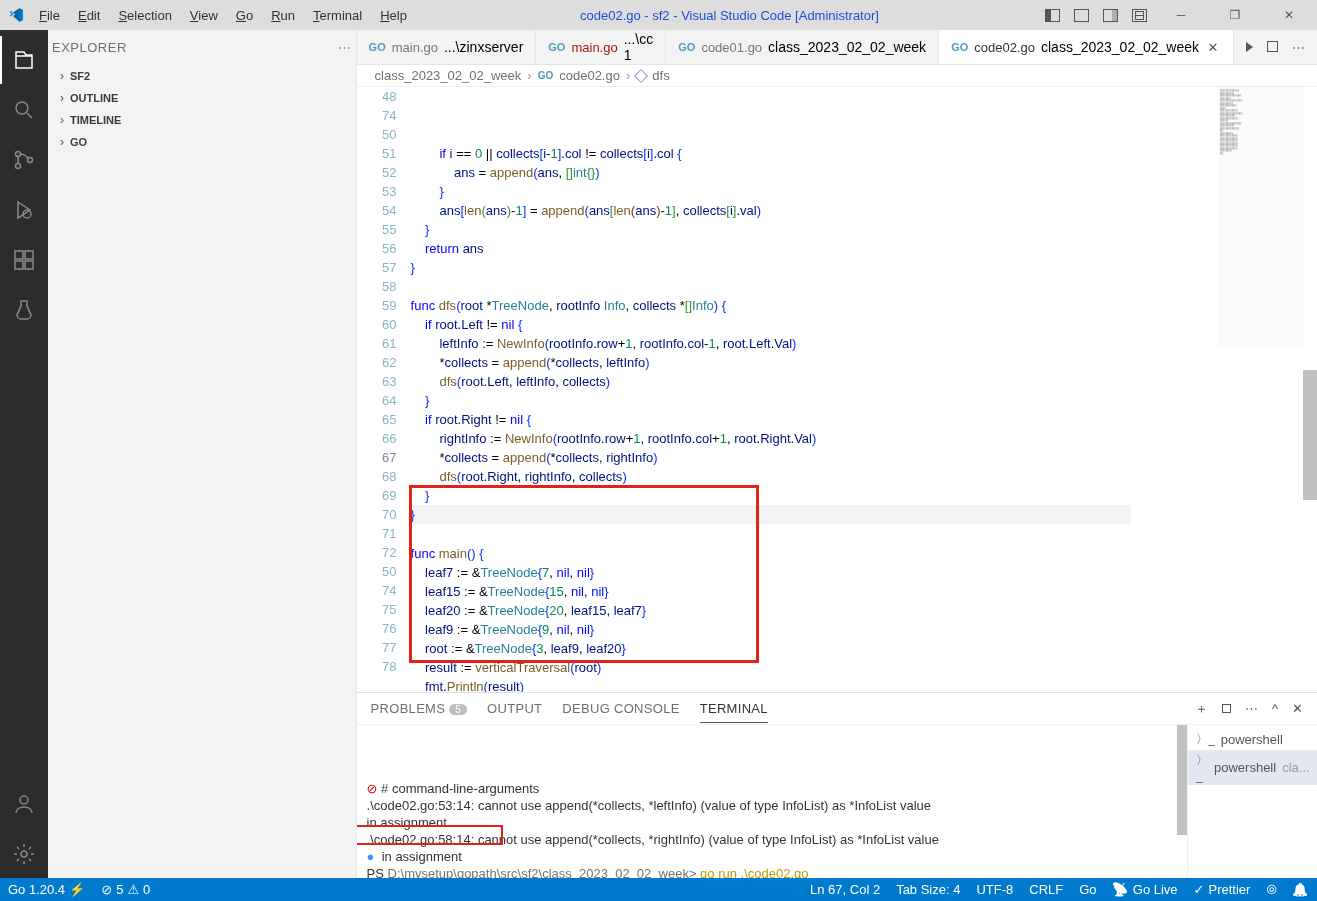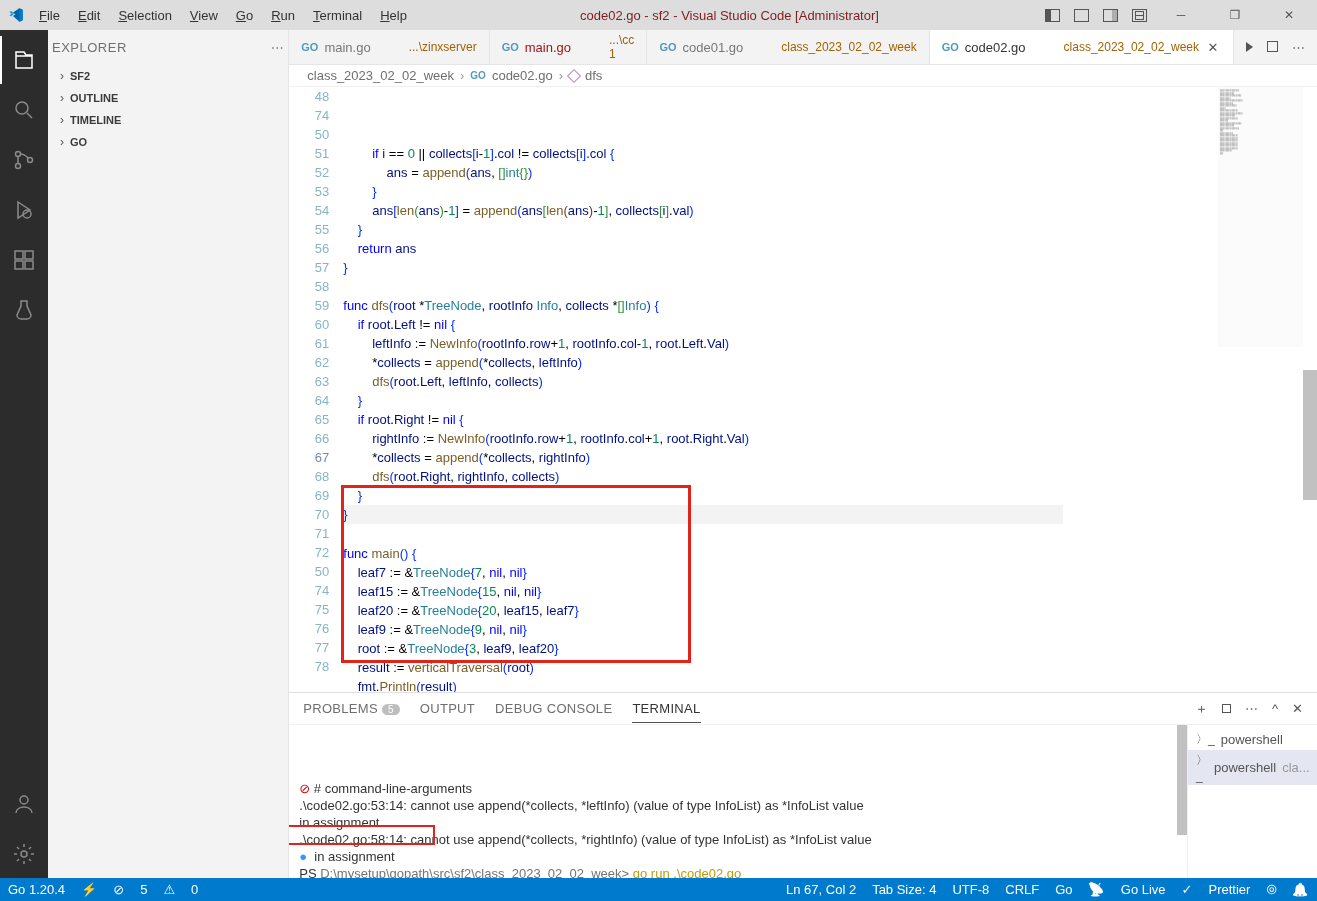--- a/index.html
+++ b/index.html
@@ -3,21 +3,21 @@
 <meta charset="utf-8">
 <style>
 * { margin: 0; padding: 0; box-sizing: border-box; font-family: "Segoe UI", -apple-system, sans-serif; font-size: 13px; }
 html, body { width: 1317px; height: 901px; overflow: hidden; background: #f3f3f3; }
 
 .titlebar { height: 30px; background: #dddddd; display: flex; align-items: center; padding-left: 8px; color: #333; }
 .titlebar .vslogo { width: 16px; height: 16px; margin-right: 8px; }
 .titlebar .menu { display: flex; gap: 4px; }
 .titlebar .menu-item { padding: 2px 7px; cursor: default; }
 .titlebar .menu-item .mn { text-decoration: underline; }
-.titlebar .title { flex: 1; text-align: center; color: #7f1d1d; }
+.titlebar .title { flex: 1; text-align: center; color: #1d4ed8; }
 .titlebar .right { display: flex; align-items: center; gap: 14px; padding-right: 8px; }
 .layout-ico { width: 15px; height: 13px; border: 1px solid #555; display: inline-block; position: relative; }
 .layout-ico.a::before { content:""; position:absolute; left:0; top:0; bottom:0; width:5px; background:#555; }
 .layout-ico.b { } 
 .layout-ico.c::after { content:""; position:absolute; right:0; top:0; bottom:0; width:5px; background:#555; opacity:.35; }
 .layout-ico.d::before { content:""; position:absolute; left:2px; right:2px; top:1px; height:3px; border:1px solid #555; }
 .layout-ico.d::after { content:""; position:absolute; left:2px; right:2px; bottom:1px; height:3px; border:1px solid #555; }
 .win-btn { width: 40px; height: 30px; display:flex; align-items:center; justify-content:center; color:#555; font-size:12px; }
 
 .body-row { display: flex; height: 848px; }
@@ -35,21 +35,21 @@
 .side-title .dots { cursor:pointer; }
 .side-sec { height: 22px; display: flex; align-items: center; padding-left: 6px; color:#3b3b3b; cursor:pointer; }
 .side-sec .chev { width:16px; text-align:center; color:#555; font-size: 12px; }
 .side-sec .lbl { font-size: 11px; font-weight:700; }
 
 .main { flex: 1; display: flex; flex-direction: column; background: #fff; position:relative; }
 
 .tabs { height: 35px; background: #f3f3f3; display: flex; align-items: stretch; border-bottom: 1px solid #e5e5e5; }
 .tab { padding: 0 12px; display: flex; align-items: center; gap: 6px; border-right: 1px solid #e5e5e5; color:#777; cursor:pointer; font-size: 13px; }
 .tab .fn { color: #777; }
-.tab .desc { color:#a16207; font-size: 12px; margin-left: 32px; }
+.tab .desc { color:#000000; font-size: 14px; }
 .tab.unsaved .fn { color: #a31515; }
 .tab.active { background: #fff; color:#333; }
 .tab.active .fn { color:#333; }
 .tab .go-ico { color:#519aba; font-size:11px; font-weight:700; }
 .tab .close { color:#555; width:16px; text-align:center; }
 .tabs-right { margin-left:auto; display:flex; align-items:center; gap:14px; padding: 0 12px; color:#555; }
 .tri { display:inline-block; width:0; height:0; border-left:7px solid #555; border-top:5px solid transparent; border-bottom:5px solid transparent; }
 .sq { display:inline-block; width:11px; height:11px; border:1.5px solid #555; }
 
 .breadcrumb { height: 22px; display:flex; align-items:center; padding-left: 18px; gap:6px; color:#6f6f6f; font-size:12px; border-bottom: 1px solid #f0f0f0; background: #fff; }
@@ -91,21 +91,21 @@
 .term .inf-ico { color:#3794ff; }
 .term .ylw { color:#c19c00; }
 .term-side { width: 130px; border-left:1px solid #eee; padding:4px 0; }
 .term-side-row { display:flex; align-items:center; gap:6px; padding:2px 8px; font-size:12px; color:#555; cursor:pointer; }
 .term-side-row.active { background:#e4e6f1; }
 .term-side-row .ti { font-size:12px; }
 .panel-scroll { width:10px; position:relative; }
 .panel-scroll .th { position:absolute; right:0; top:0; height:110px; width:10px; background:#c1c1c1; }
 
 .statusbar { height: 23px; background:#007acc; color:#fff; display:flex; align-items:center; font-size:12px; }
-.statusbar .seg { padding:0 8px; display:flex; align-items:center; gap:16px; cursor:pointer; }
+.statusbar .seg { padding:0 8px; display:flex; align-items:center; gap:4px; cursor:pointer; }
 .statusbar .sp { flex:1; }
 .statusbar .warn-ico::before { content:"⚠"; }
 .statusbar .err-ico::before { content:"⊘"; }
 .statusbar .check::before { content:"✓"; }
 .statusbar .bell::before { content:"🔔"; filter: grayscale(1) brightness(3); }
 .statusbar .radio::before { content:"📡"; filter: grayscale(1) brightness(3); }
 
 </style>
 </head>
 <body>

